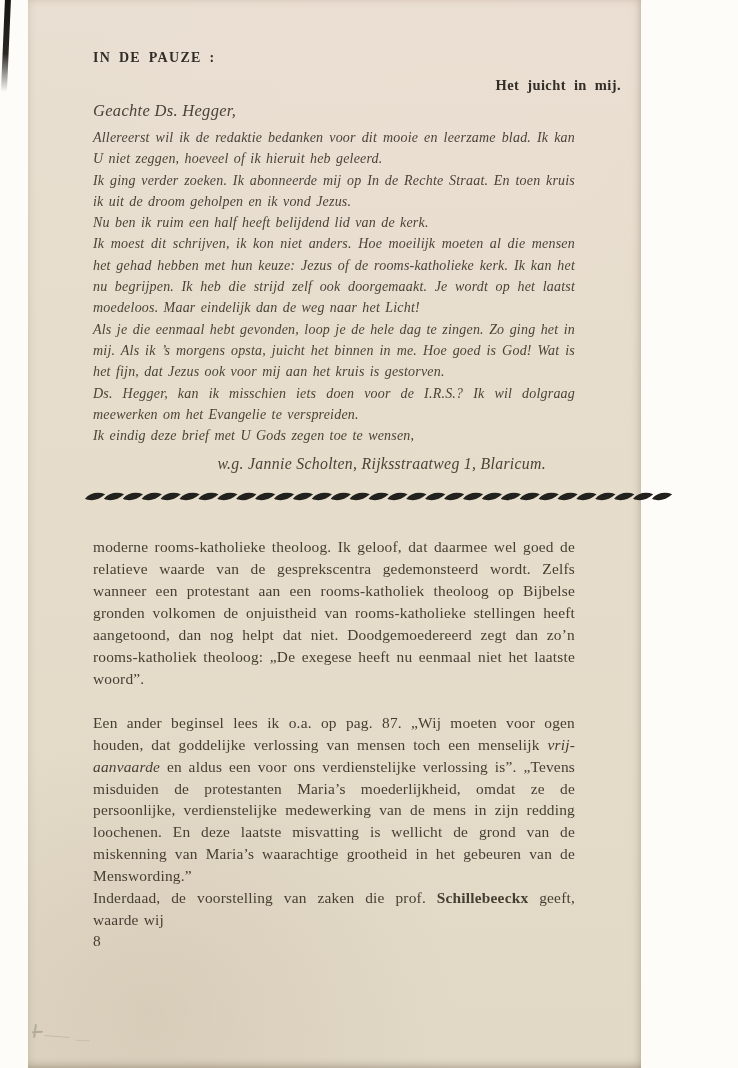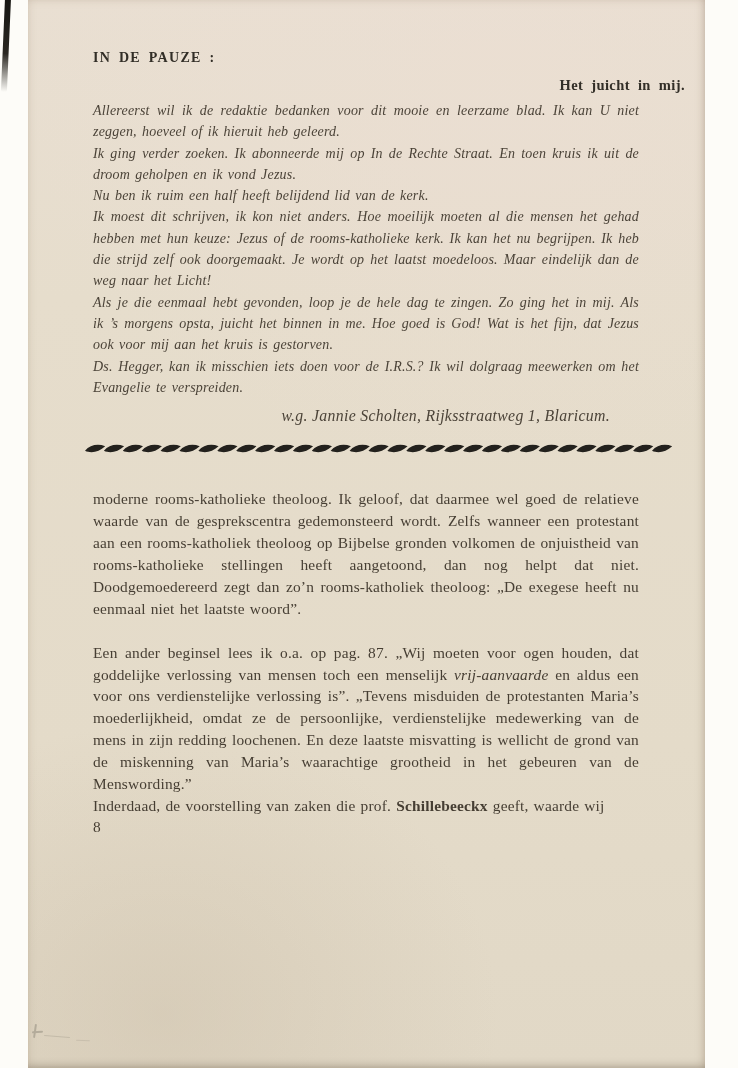--- a/index.html
+++ b/index.html
@@ -17,21 +17,21 @@
     position: absolute; left: 3px; top: -4px;
     width: 6px; height: 96px;
     background: linear-gradient(to bottom, #14130f 0%, #2b2822 60%, rgba(43,40,34,0) 100%);
     transform: rotate(2.5deg);
     border-radius: 2px;
   }
 
   
   .page {
     position: absolute; left: 28px; top: 0;
-    width: 677px; height: 1068px;
+    width: 613px; height: 1068px;
     background:
       radial-gradient(120% 60% at 70% 8%, rgba(236,222,211,.55) 0%, rgba(236,222,211,0) 60%),
       radial-gradient(90% 50% at 20% 95%, rgba(203,190,168,.45) 0%, rgba(203,190,168,0) 55%),
       linear-gradient(180deg, #e9dfd2 0%, #e6ddcc 28%, #e4dbc9 70%, #e1d8c6 100%);
     box-shadow:
       inset -7px 0 9px -6px rgba(120,100,80,.35),
       inset 7px 0 9px -7px rgba(150,130,110,.25),
       inset 0 -9px 10px -8px rgba(105,92,72,.45),
       inset 0 6px 8px -6px rgba(170,140,120,.22);
   }
@@ -121,28 +121,30 @@
 <div class="scan">
   <div class="corner-mark"></div>
 
   <div class="page">
     <div class="content">
 
       <div class="section-label">IN DE PAUZE :</div>
 
       <div class="letter-title">Het juicht in mij.</div>
 
+      <div class="salutation">Geachte Ds. Hegger,</div>
 
       <div class="letter-body">
         <p><span>Allereerst wil ik de redaktie bedanken voor dit mooie en leerzame blad. Ik kan U niet zeggen, hoeveel of ik hieruit heb geleerd.</span></p>
         <p><span>Ik ging verder zoeken. Ik abonneerde mij op In de Rechte Straat. En toen kruis ik uit de droom geholpen en ik vond Jezus.</span></p>
         <p><span>Nu ben ik ruim een half heeft belijdend lid van de kerk.</span></p>
         <p><span>Ik moest dit schrijven, ik kon niet anders. Hoe moeilijk moeten al die mensen het gehad hebben met hun keuze: Jezus of de rooms-katholieke kerk. Ik kan het nu begrijpen. Ik heb die strijd zelf ook doorgemaakt. Je wordt op het laatst moedeloos. Maar eindelijk dan de weg naar het Licht!</span></p>
         <p><span>Als je die eenmaal hebt gevonden, loop je de hele dag te zingen. Zo ging het in mij. Als ik ’s morgens opsta, juicht het binnen in me. Hoe goed is God! Wat is het fijn, dat Jezus ook voor mij aan het kruis is gestorven.</span></p>
         <p><span>Ds. Hegger, kan ik misschien iets doen voor de I.R.S.? Ik wil dolgraag meewerken om het Evangelie te verspreiden.</span></p>
+        <p><span>Ik eindig deze brief met U Gods zegen toe te wensen,</span></p>
       </div>
 
       <div class="signature">w.g. Jannie Scholten, Rijksstraatweg 1, Blaricum.</div>
 
       <svg class="divider" width="588" height="13" viewBox="0 0 588 13" aria-hidden="true">
         <path id="braid-path" fill="#23211d" d="M 0.0 8.7 C 5.0 2.9, 13.0 1.4000000000000004, 20.2 4.3 C 14.0 10.1, 6.0 11.6, 0.0 8.7 Z M 18.9 8.7 C 23.9 2.9, 31.9 1.4000000000000004, 39.1 4.3 C 32.9 10.1, 24.9 11.6, 18.9 8.7 Z M 37.8 8.7 C 42.8 2.9, 50.8 1.4000000000000004, 58.0 4.3 C 51.8 10.1, 43.8 11.6, 37.8 8.7 Z M 56.7 8.7 C 61.7 2.9, 69.7 1.4000000000000004, 76.9 4.3 C 70.7 10.1, 62.7 11.6, 56.7 8.7 Z M 75.6 8.7 C 80.6 2.9, 88.6 1.4000000000000004, 95.8 4.3 C 89.6 10.1, 81.6 11.6, 75.6 8.7 Z M 94.5 8.7 C 99.5 2.9, 107.5 1.4000000000000004, 114.7 4.3 C 108.5 10.1, 100.5 11.6, 94.5 8.7 Z M 113.4 8.7 C 118.4 2.9, 126.4 1.4000000000000004, 133.6 4.3 C 127.4 10.1, 119.4 11.6, 113.4 8.7 Z M 132.3 8.7 C 137.3 2.9, 145.3 1.4000000000000004, 152.5 4.3 C 146.3 10.1, 138.3 11.6, 132.3 8.7 Z M 151.2 8.7 C 156.2 2.9, 164.2 1.4000000000000004, 171.4 4.3 C 165.2 10.1, 157.2 11.6, 151.2 8.7 Z M 170.1 8.7 C 175.1 2.9, 183.1 1.4000000000000004, 190.3 4.3 C 184.1 10.1, 176.1 11.6, 170.1 8.7 Z M 189.0 8.7 C 194.0 2.9, 202.0 1.4000000000000004, 209.2 4.3 C 203.0 10.1, 195.0 11.6, 189.0 8.7 Z M 207.9 8.7 C 212.9 2.9, 220.9 1.4000000000000004, 228.1 4.3 C 221.9 10.1, 213.9 11.6, 207.9 8.7 Z M 226.8 8.7 C 231.8 2.9, 239.8 1.4000000000000004, 247.0 4.3 C 240.8 10.1, 232.8 11.6, 226.8 8.7 Z M 245.7 8.7 C 250.7 2.9, 258.7 1.4000000000000004, 265.9 4.3 C 259.7 10.1, 251.7 11.6, 245.7 8.7 Z M 264.6 8.7 C 269.6 2.9, 277.6 1.4000000000000004, 284.8 4.3 C 278.6 10.1, 270.6 11.6, 264.6 8.7 Z M 283.5 8.7 C 288.5 2.9, 296.5 1.4000000000000004, 303.7 4.3 C 297.5 10.1, 289.5 11.6, 283.5 8.7 Z M 302.4 8.7 C 307.4 2.9, 315.4 1.4000000000000004, 322.6 4.3 C 316.4 10.1, 308.4 11.6, 302.4 8.7 Z M 321.3 8.7 C 326.3 2.9, 334.3 1.4000000000000004, 341.5 4.3 C 335.3 10.1, 327.3 11.6, 321.3 8.7 Z M 340.2 8.7 C 345.2 2.9, 353.2 1.4000000000000004, 360.4 4.3 C 354.2 10.1, 346.2 11.6, 340.2 8.7 Z M 359.1 8.7 C 364.1 2.9, 372.1 1.4000000000000004, 379.3 4.3 C 373.1 10.1, 365.1 11.6, 359.1 8.7 Z M 378.0 8.7 C 383.0 2.9, 391.0 1.4000000000000004, 398.2 4.3 C 392.0 10.1, 384.0 11.6, 378.0 8.7 Z M 396.9 8.7 C 401.9 2.9, 409.9 1.4000000000000004, 417.1 4.3 C 410.9 10.1, 402.9 11.6, 396.9 8.7 Z M 415.8 8.7 C 420.8 2.9, 428.8 1.4000000000000004, 436.0 4.3 C 429.8 10.1, 421.8 11.6, 415.8 8.7 Z M 434.7 8.7 C 439.7 2.9, 447.7 1.4000000000000004, 454.9 4.3 C 448.7 10.1, 440.7 11.6, 434.7 8.7 Z M 453.6 8.7 C 458.6 2.9, 466.6 1.4000000000000004, 473.8 4.3 C 467.6 10.1, 459.6 11.6, 453.6 8.7 Z M 472.5 8.7 C 477.5 2.9, 485.5 1.4000000000000004, 492.7 4.3 C 486.5 10.1, 478.5 11.6, 472.5 8.7 Z M 491.4 8.7 C 496.4 2.9, 504.4 1.4000000000000004, 511.6 4.3 C 505.4 10.1, 497.4 11.6, 491.4 8.7 Z M 510.3 8.7 C 515.3 2.9, 523.3 1.4000000000000004, 530.5 4.3 C 524.3 10.1, 516.3 11.6, 510.3 8.7 Z M 529.2 8.7 C 534.2 2.9, 542.2 1.4000000000000004, 549.4 4.3 C 543.2 10.1, 535.2 11.6, 529.2 8.7 Z M 548.1 8.7 C 553.1 2.9, 561.1 1.4000000000000004, 568.3 4.3 C 562.1 10.1, 554.1 11.6, 548.1 8.7 Z M 567.0 8.7 C 572.0 2.9, 580.0 1.4000000000000004, 587.2 4.3 C 581.0 10.1, 573.0 11.6, 567.0 8.7 Z "></path>
       </svg>
 
       <div class="article">
         <p><span>moderne rooms-katholieke theoloog. Ik geloof, dat daarmee wel goed de relatieve waarde van de gesprekscentra gedemonsteerd wordt. Zelfs wanneer een protestant aan een rooms-katholiek theoloog op Bijbelse gronden volkomen de onjuistheid van rooms-katholieke stellingen heeft aangetoond, dan nog helpt dat niet. Doodgemoedereerd zegt dan zo’n rooms-katholiek theoloog: „De exegese heeft nu eenmaal niet het laatste woord”.</span></p>

